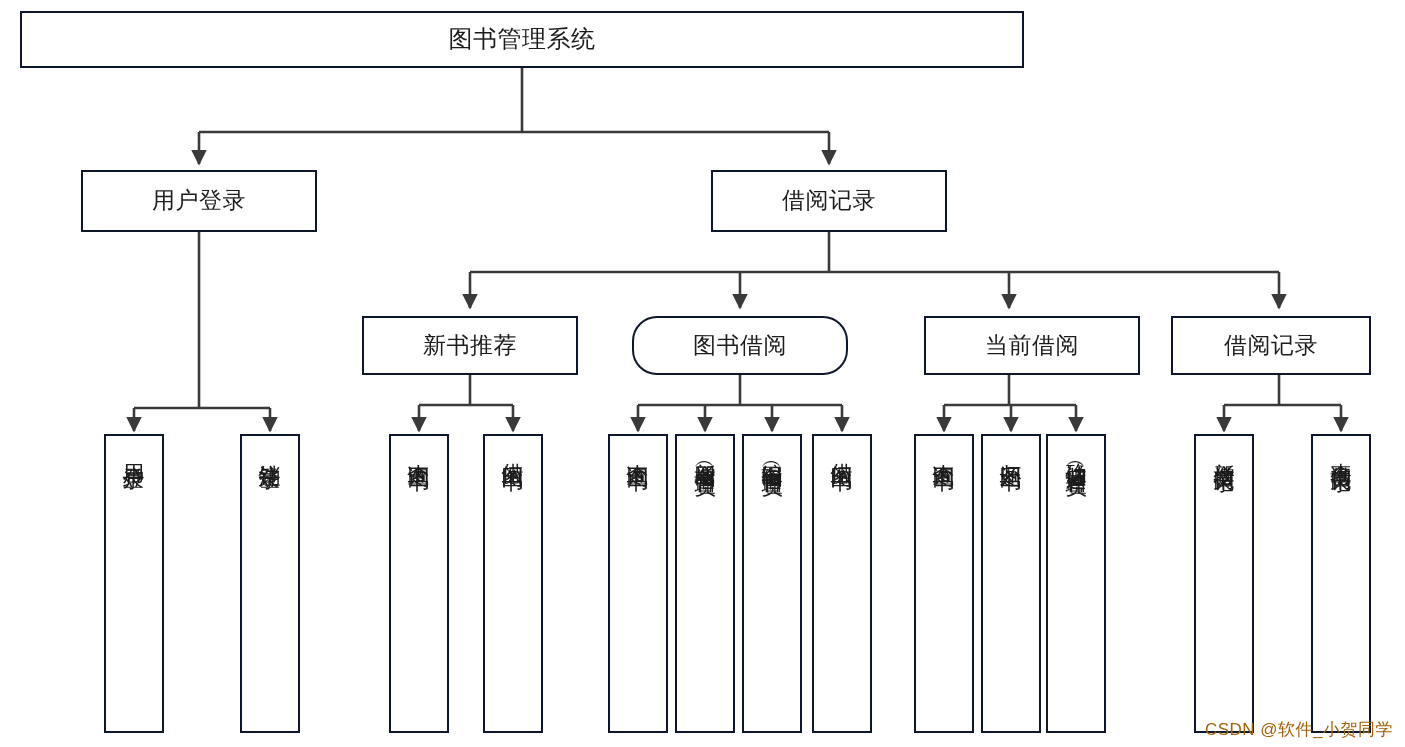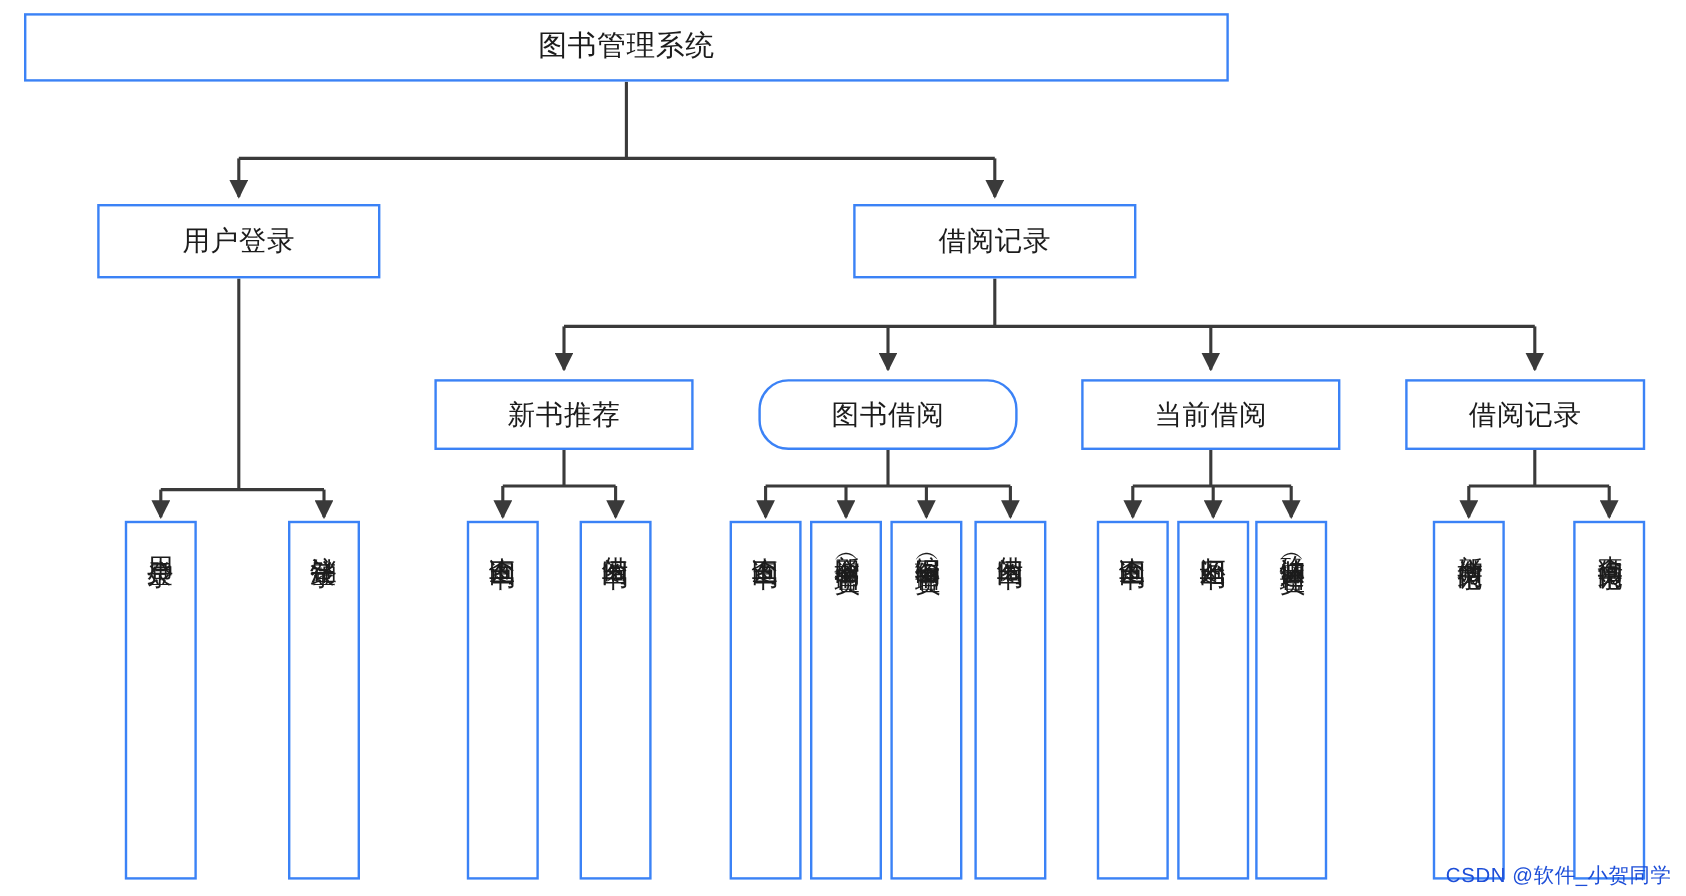--- a/index.html
+++ b/index.html
@@ -25,21 +25,21 @@
     position: absolute;
     left: 0; top: 0;
     width: 1405px;
     height: 747px;
     pointer-events: none;
   }
   .node {
     position: absolute;
     box-sizing: border-box;
     background: #ffffff;
-    border: 2px solid #3b82f6;
+    border: 2px solid #0f172a;
     display: flex;
     align-items: center;
     justify-content: center;
     color: #1c1c1c;
   }
   .node .node-label {
     display: block;
     text-align: center;
     line-height: 1.18;
     letter-spacing: 0.5px;
@@ -67,21 +67,21 @@
     white-space: normal;
   }
   .node.vertical.tall-text .node-label {
     font-size: 21px;
   }
   #watermark {
     position: absolute;
     right: 12px;
     bottom: 6px;
     font-size: 17px;
-    color: #1d4ed8;
+    color: #a16207;
     letter-spacing: 0.5px;
     user-select: none;
   }
 </style>
 </head>
 <body>
 
 <div id="diagram-root">
 
   <svg id="edge-layer" viewBox="0 0 1405 747" width="1405" height="747" xmlns="http://www.w3.org/2000/svg">
@@ -144,21 +144,21 @@
   <div class="node horizontal" style="left:711px; top:170px; width:236px; height:62px;">
     <span class="node-label">借阅记录</span>
   </div>
 
   <div class="node horizontal" style="left:362px; top:316px; width:216px; height:59px;">
     <span class="node-label">新书推荐</span>
   </div>
   <div class="node horizontal" style="left:632px; top:316px; width:216px; height:59px;border-radius:25px;">
     <span class="node-label">图书借阅</span>
   </div>
-  <div class="node horizontal" style="left:901px; top:316px; width:216px; height:59px;">
+  <div class="node horizontal" style="left:924px; top:316px; width:216px; height:59px;">
     <span class="node-label">当前借阅</span>
   </div>
   <div class="node horizontal" style="left:1171px; top:316px; width:200px; height:59px;">
     <span class="node-label">借阅记录</span>
   </div>
 
   <div class="node vertical" style="left:104px; top:434px; width:60px; height:299px;">
     <span class="node-label">用户登录</span>
   </div>
   <div class="node vertical" style="left:240px; top:434px; width:60px; height:299px;">

